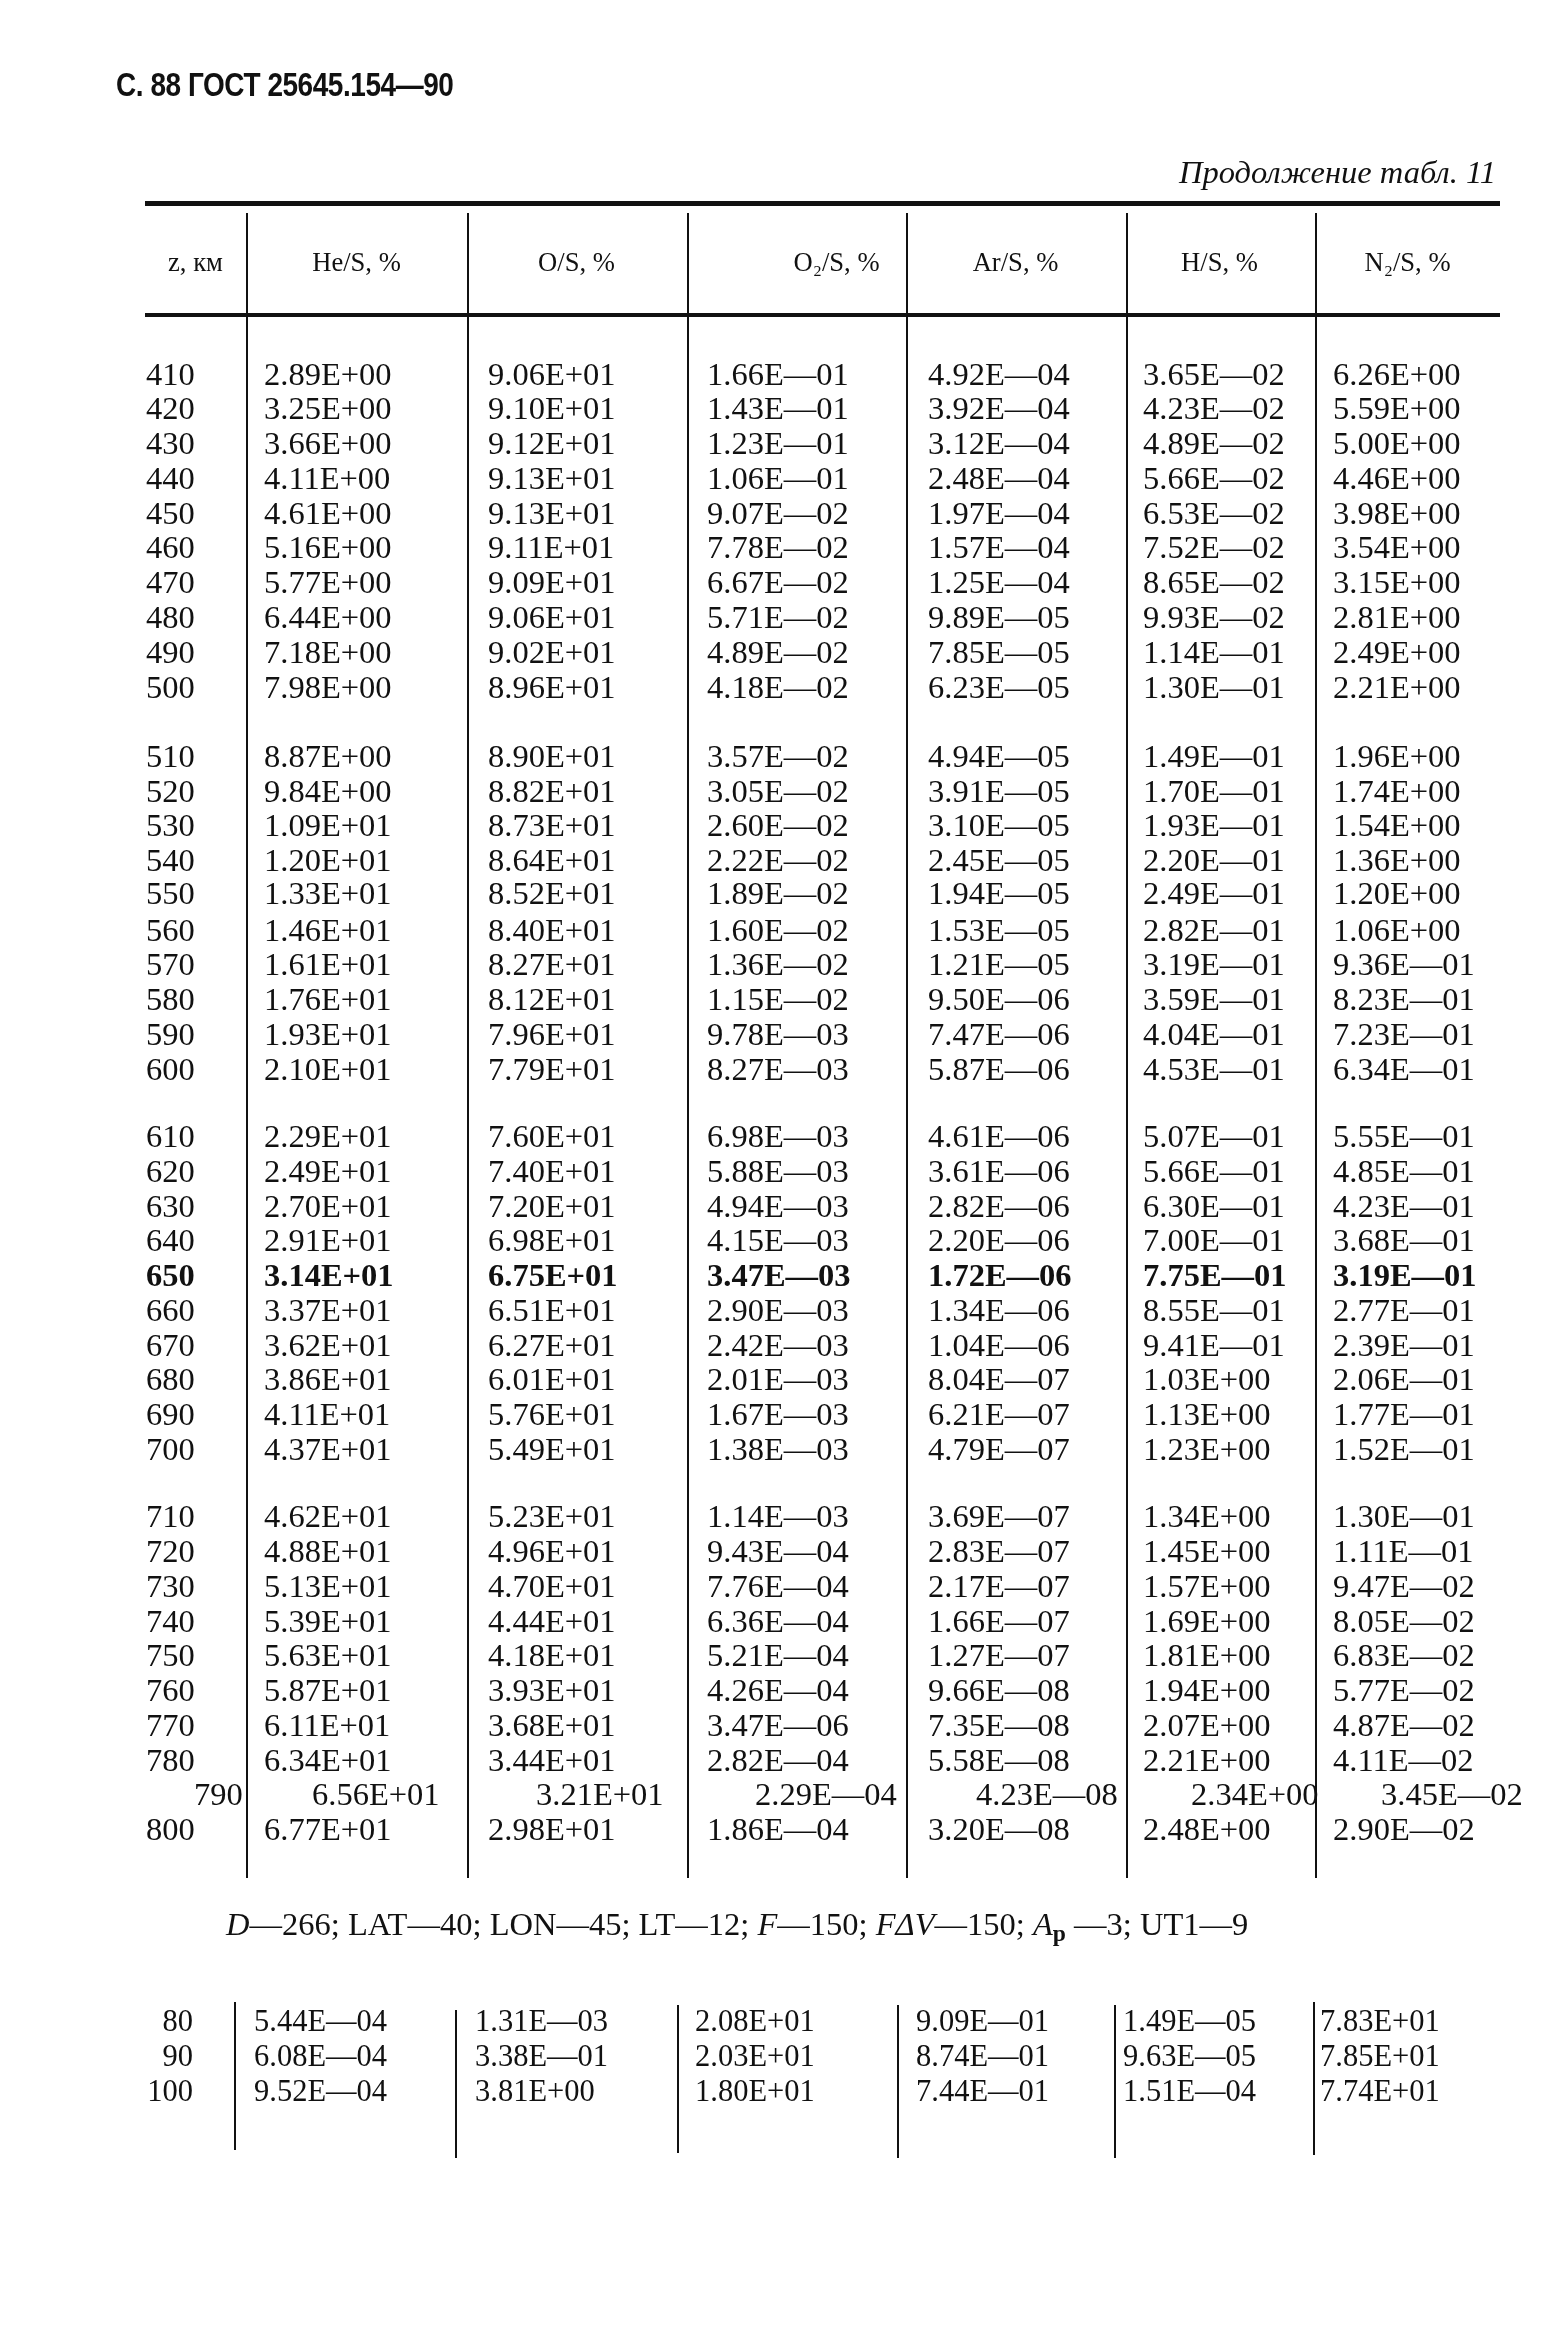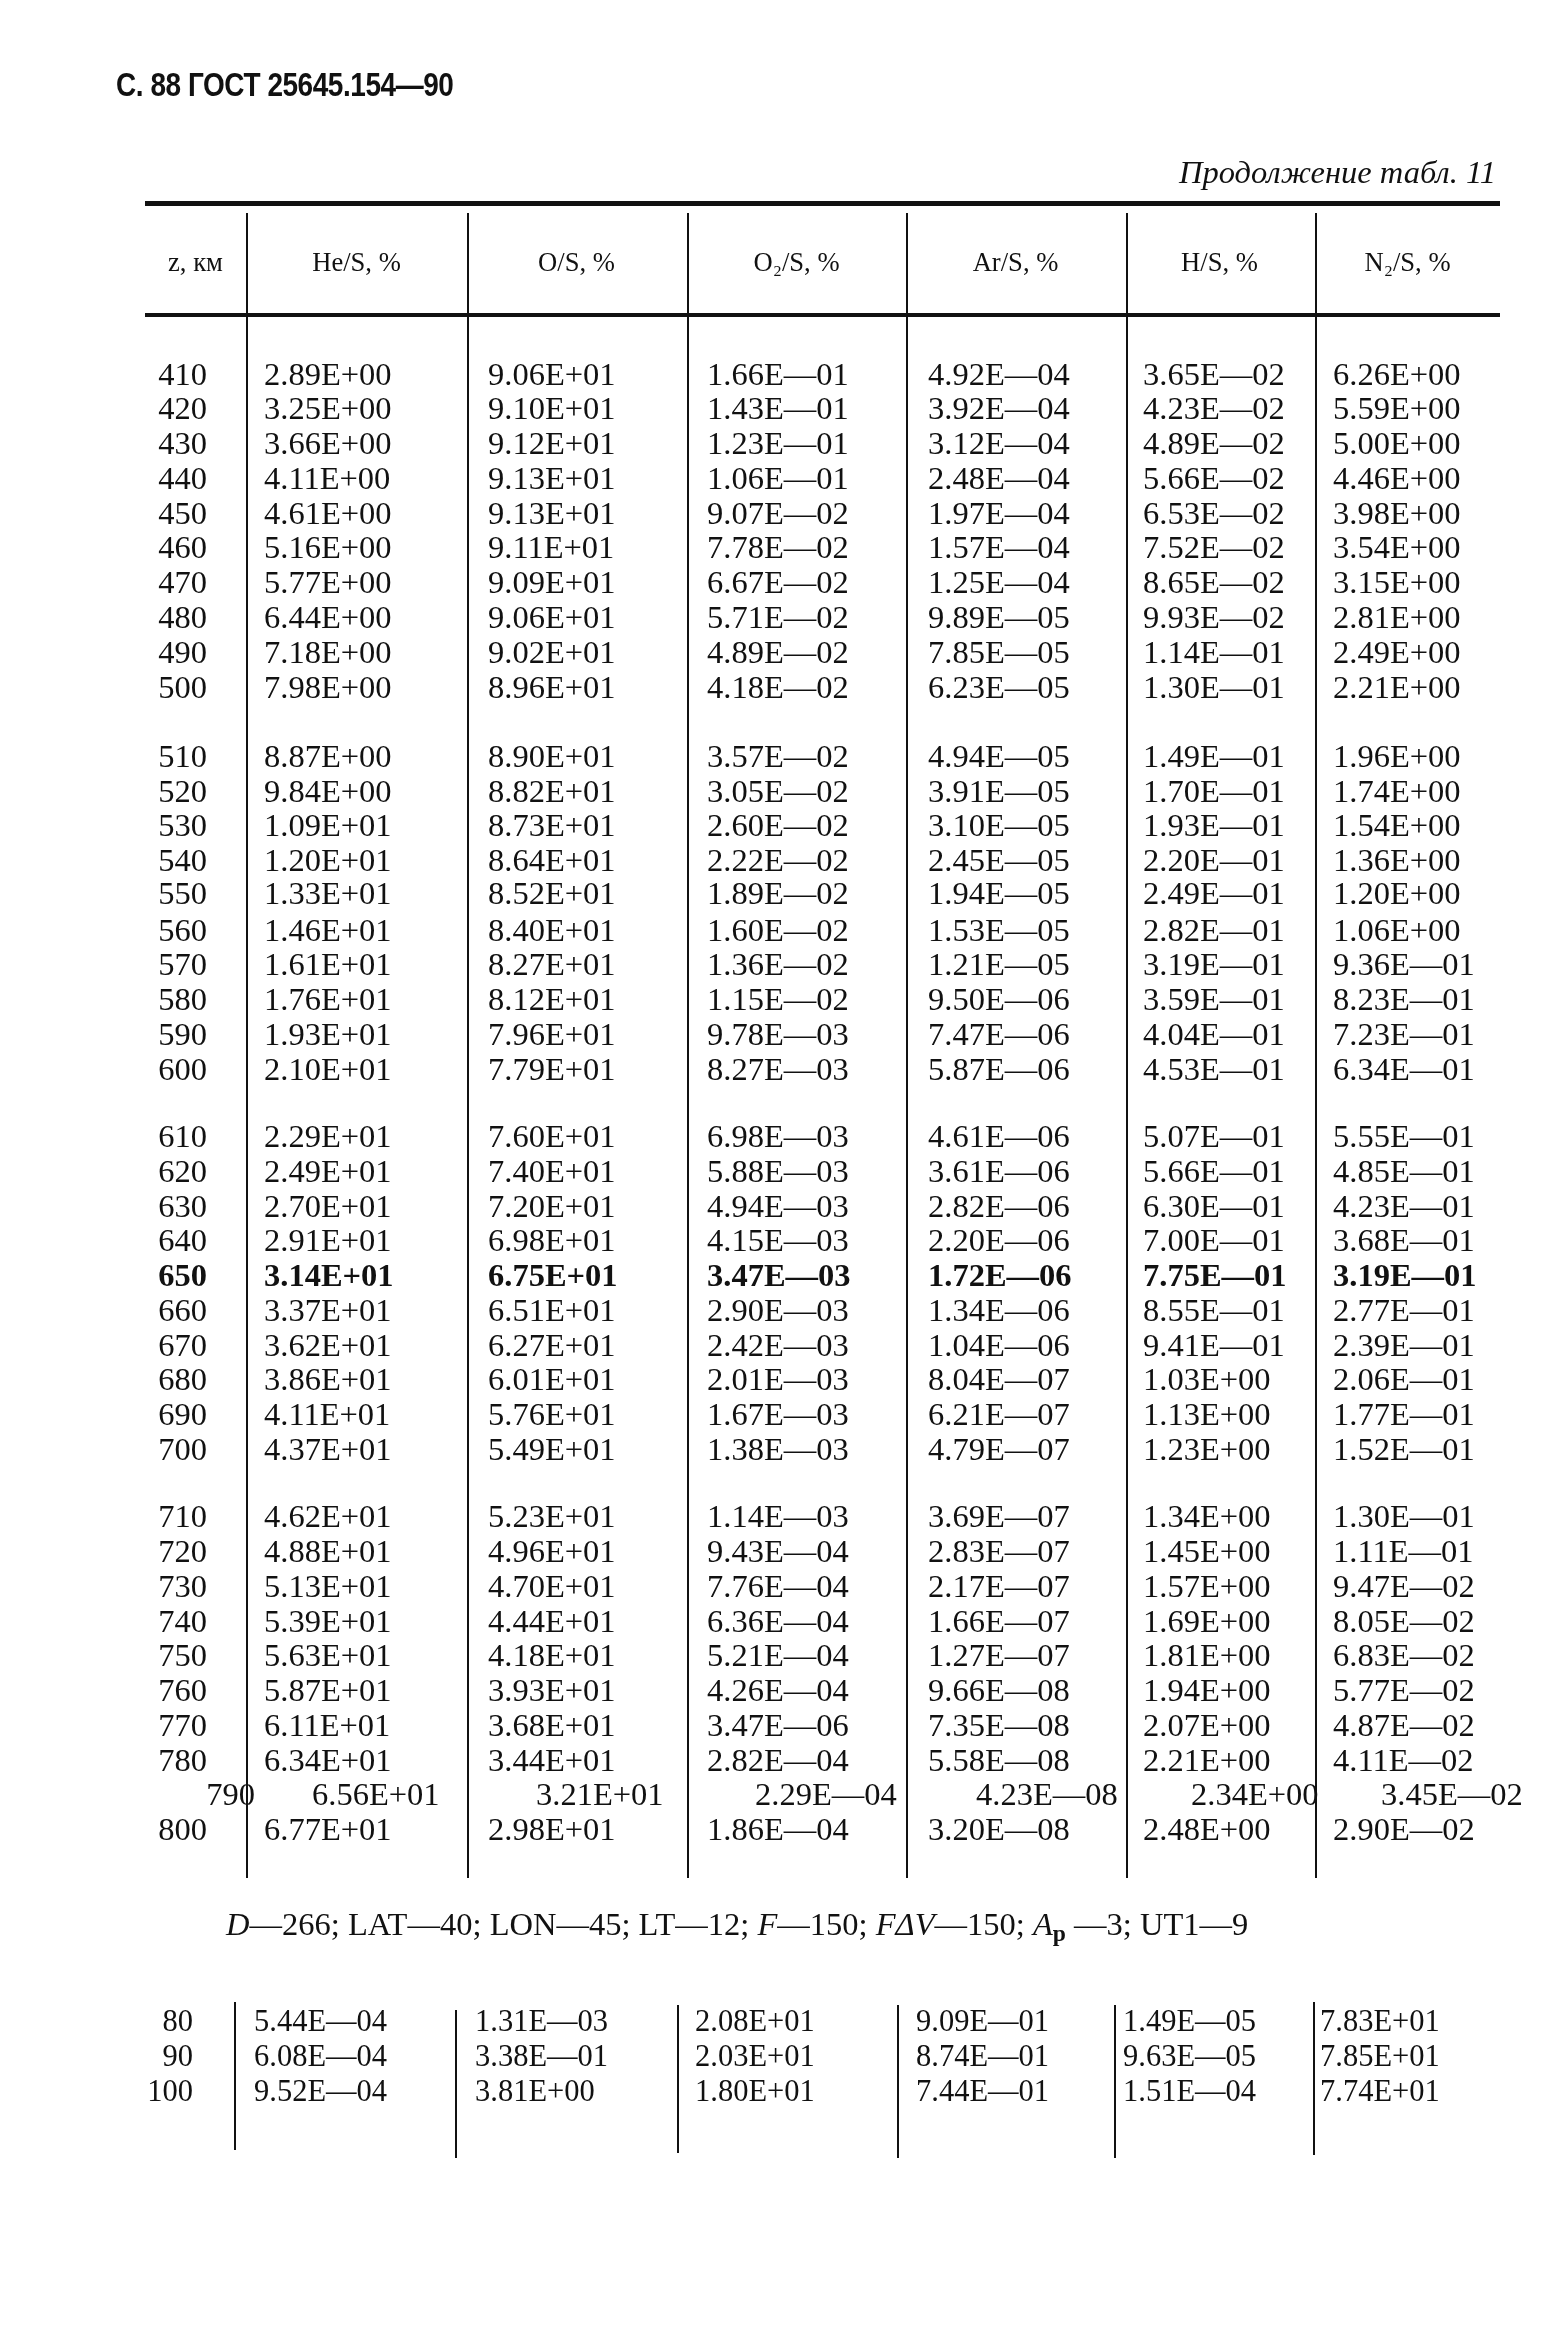--- a/index.html
+++ b/index.html
@@ -7,21 +7,21 @@
          font-family:"Liberation Serif","DejaVu Serif",serif; color:#111; }
   .header-title { position:absolute; left:116px; top:67px; font-family:"Liberation Sans","DejaVu Sans",sans-serif;
                   font-weight:bold; font-size:32.5px; letter-spacing:-0.5px; transform:scaleX(0.86); transform-origin:left top; }
   .continuation { position:absolute; right:69px; top:154px; font-style:italic; font-size:32.5px; }
   .rule-top { position:absolute; left:145px; width:1355px; top:201px; height:4.9px; background:#111; }
   .rule-head { position:absolute; left:145px; width:1355px; top:313px; height:3.9px; background:#111; }
   .col-head { position:absolute; top:213px; height:99px; display:flex; align-items:center; justify-content:center; font-size:26.6px; }
   .vline { position:absolute; width:2px; background:#111; }
   .row { position:absolute; height:34px; left:0; width:1565px; font-size:32.5px; line-height:34px; }
   .cell { position:absolute; white-space:nowrap; }
-  .c-z { left:146px; width:61px; text-align:right; }
+  .c-z { left:146px; width:61px; }
   .c1 { left:264px; } .c2 { left:488px; } .c3 { left:707px; }
   .c4 { left:928px; } .c5 { left:1143px; } .c6 { left:1333px; }
   .conditions { position:absolute; left:226px; top:1906px; font-size:32.5px; white-space:nowrap; }
   .conditions i { font-style:italic; }
   sub.ap { font-weight:bold; font-size:23.6px; vertical-align:-5.9px; }
   .row2 { position:absolute; height:34px; left:0; width:1565px; font-size:30.5px; line-height:34px; }
   .d-z { left:116px; width:77px; text-align:right; }
   .d1 { left:254px; } .d2 { left:475px; } .d3 { left:695px; }
   .d4 { left:916px; } .d5 { left:1123px; } .d6 { left:1320px; }
 </style>
@@ -29,21 +29,21 @@
 <body>
 
 <div class="header-title">С. 88 ГОСТ 25645.154—90</div>
 <div class="continuation">Продолжение табл. 11</div>
 
 <div class="rule-top"></div>
 
 <div class="col-head" style="left:146px;width:99px;">z, км</div>
 <div class="col-head" style="left:248px;width:217px;">He/S, %</div>
 <div class="col-head" style="left:468px;width:217px;">O/S, %</div>
-<div class="col-head" style="left:688px;width:217px;">O₂/S, %</div>
+<div class="col-head" style="left:688px;width:217px;padding-left:40px;">O₂/S, %</div>
 <div class="col-head" style="left:908px;width:215px;">Ar/S, %</div>
 <div class="col-head" style="left:1126px;width:187px;">H/S, %</div>
 <div class="col-head" style="left:1316px;width:183px;">N₂/S, %</div>
 
 <div class="rule-head"></div>
 
 <div class="vline" style="left:246px;top:213px;height:1665px;"></div>
 <div class="vline" style="left:467px;top:213px;height:1665px;"></div>
 <div class="vline" style="left:687px;top:213px;height:1665px;"></div>
 <div class="vline" style="left:906px;top:213px;height:1665px;"></div>

